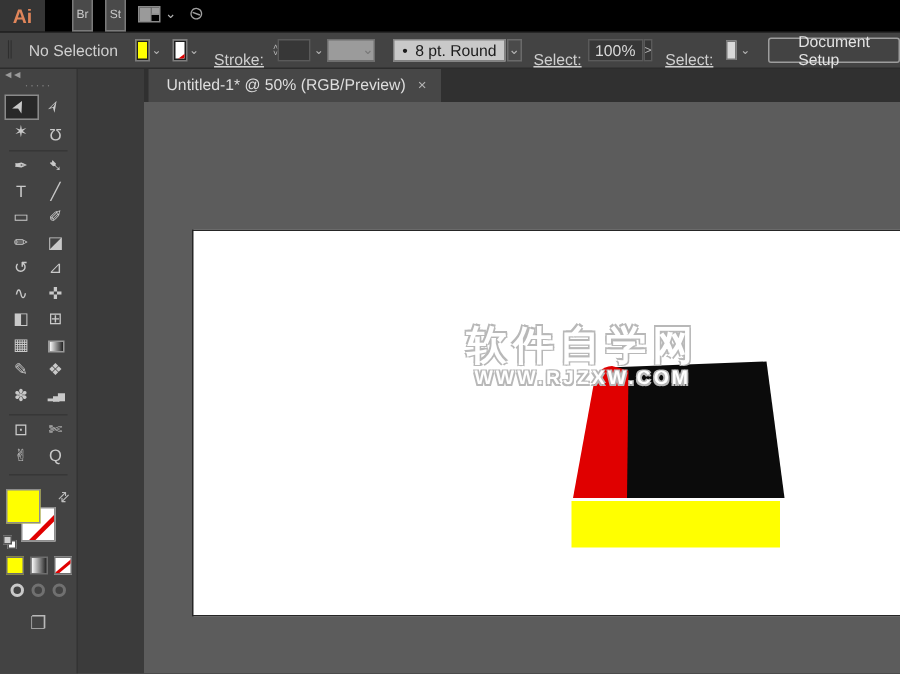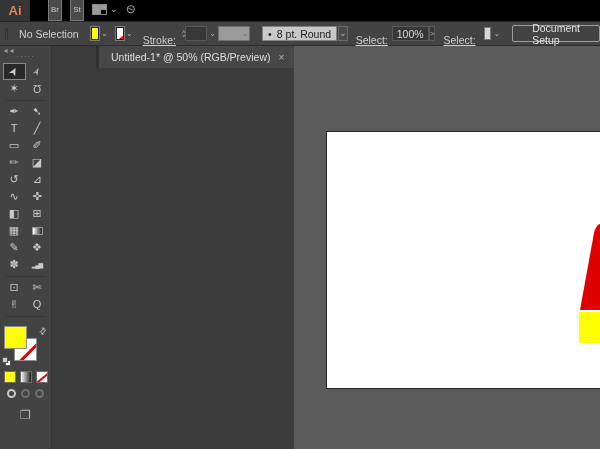--- a/index.html
+++ b/index.html
@@ -88,21 +88,21 @@
   .mode-btn { width:12px; height:12px; border:1px solid #6e6e6e; }
   .mb-none { background:#fff; position:relative; overflow:hidden; }
   .mb-none:before { content:""; position:absolute; left:-2px; top:4px; width:18px; height:2px;
     background:#e00000; transform:rotate(-40deg); }
   .draw-row { display:flex; justify-content:center; gap:5px; margin-top:6px; }
   .draw-circle { width:9px; height:9px; border-radius:50%; border:2px solid #c9c9c9; }
   .draw-circle.dim { border-color:#707070; }
   .screen-mode { text-align:center; margin-top:10px; color:#b9b9b9; font-size:12px; }
 
   
-  .doc-area { flex:1; display:flex; flex-direction:row; height:100%;padding-left:44px; }
+  .doc-area { flex:1; display:flex; flex-direction:column; height:100%;padding-left:44px; }
   .tabbar { height:22px; background:#303030; display:flex; align-items:flex-end; }
   .tab { height:22px; background:#474747; display:flex; align-items:center; gap:8px;
     padding:0 10px 0 12px; margin-left:3px; color:#dedede; font-size:10.5px; white-space:nowrap; }
   .tab-close { color:#b5b5b5; font-size:10px; }
 
   .canvas { flex:1; position:relative; background:#5c5c5c; overflow:hidden; }
   .artboard { position:absolute; left:32px; top:85px; width:520px; height:258px;
     background:#ffffff; border:1px solid #262626; border-right:none; }
   .artboard svg { position:absolute; left:0; top:0; }
   .watermark { position:absolute; left:182px; top:62px; z-index:3; text-align:center;
@@ -325,18 +325,22 @@
           <span class="tab-close">×</span>
         </div>
       </div>
       <div class="canvas">
         <div class="artboard">
           <svg width="520" height="258" viewBox="0 0 520 258">
             <polygon id="shape-black" points="276,91 382,87 394,178 287,178" fill="#0b0b0b"></polygon>
             <path id="shape-red" d="M 290,93 L 289,178 L 253,178 L 267,101 Q 269,91 279,90 Z" fill="#e00000"></path>
             <rect id="shape-yellow" x="252" y="180" width="139" height="31" fill="#ffff00"></rect>
           </svg>
+          <div class="watermark">
+            <div class="wm-1">软件自学网</div>
+            <div class="wm-2">WWW.RJZXW.COM</div>
+          </div>
         </div>
       </div>
     </div>
 
   </div>
 </div>
 
 </body></html>

